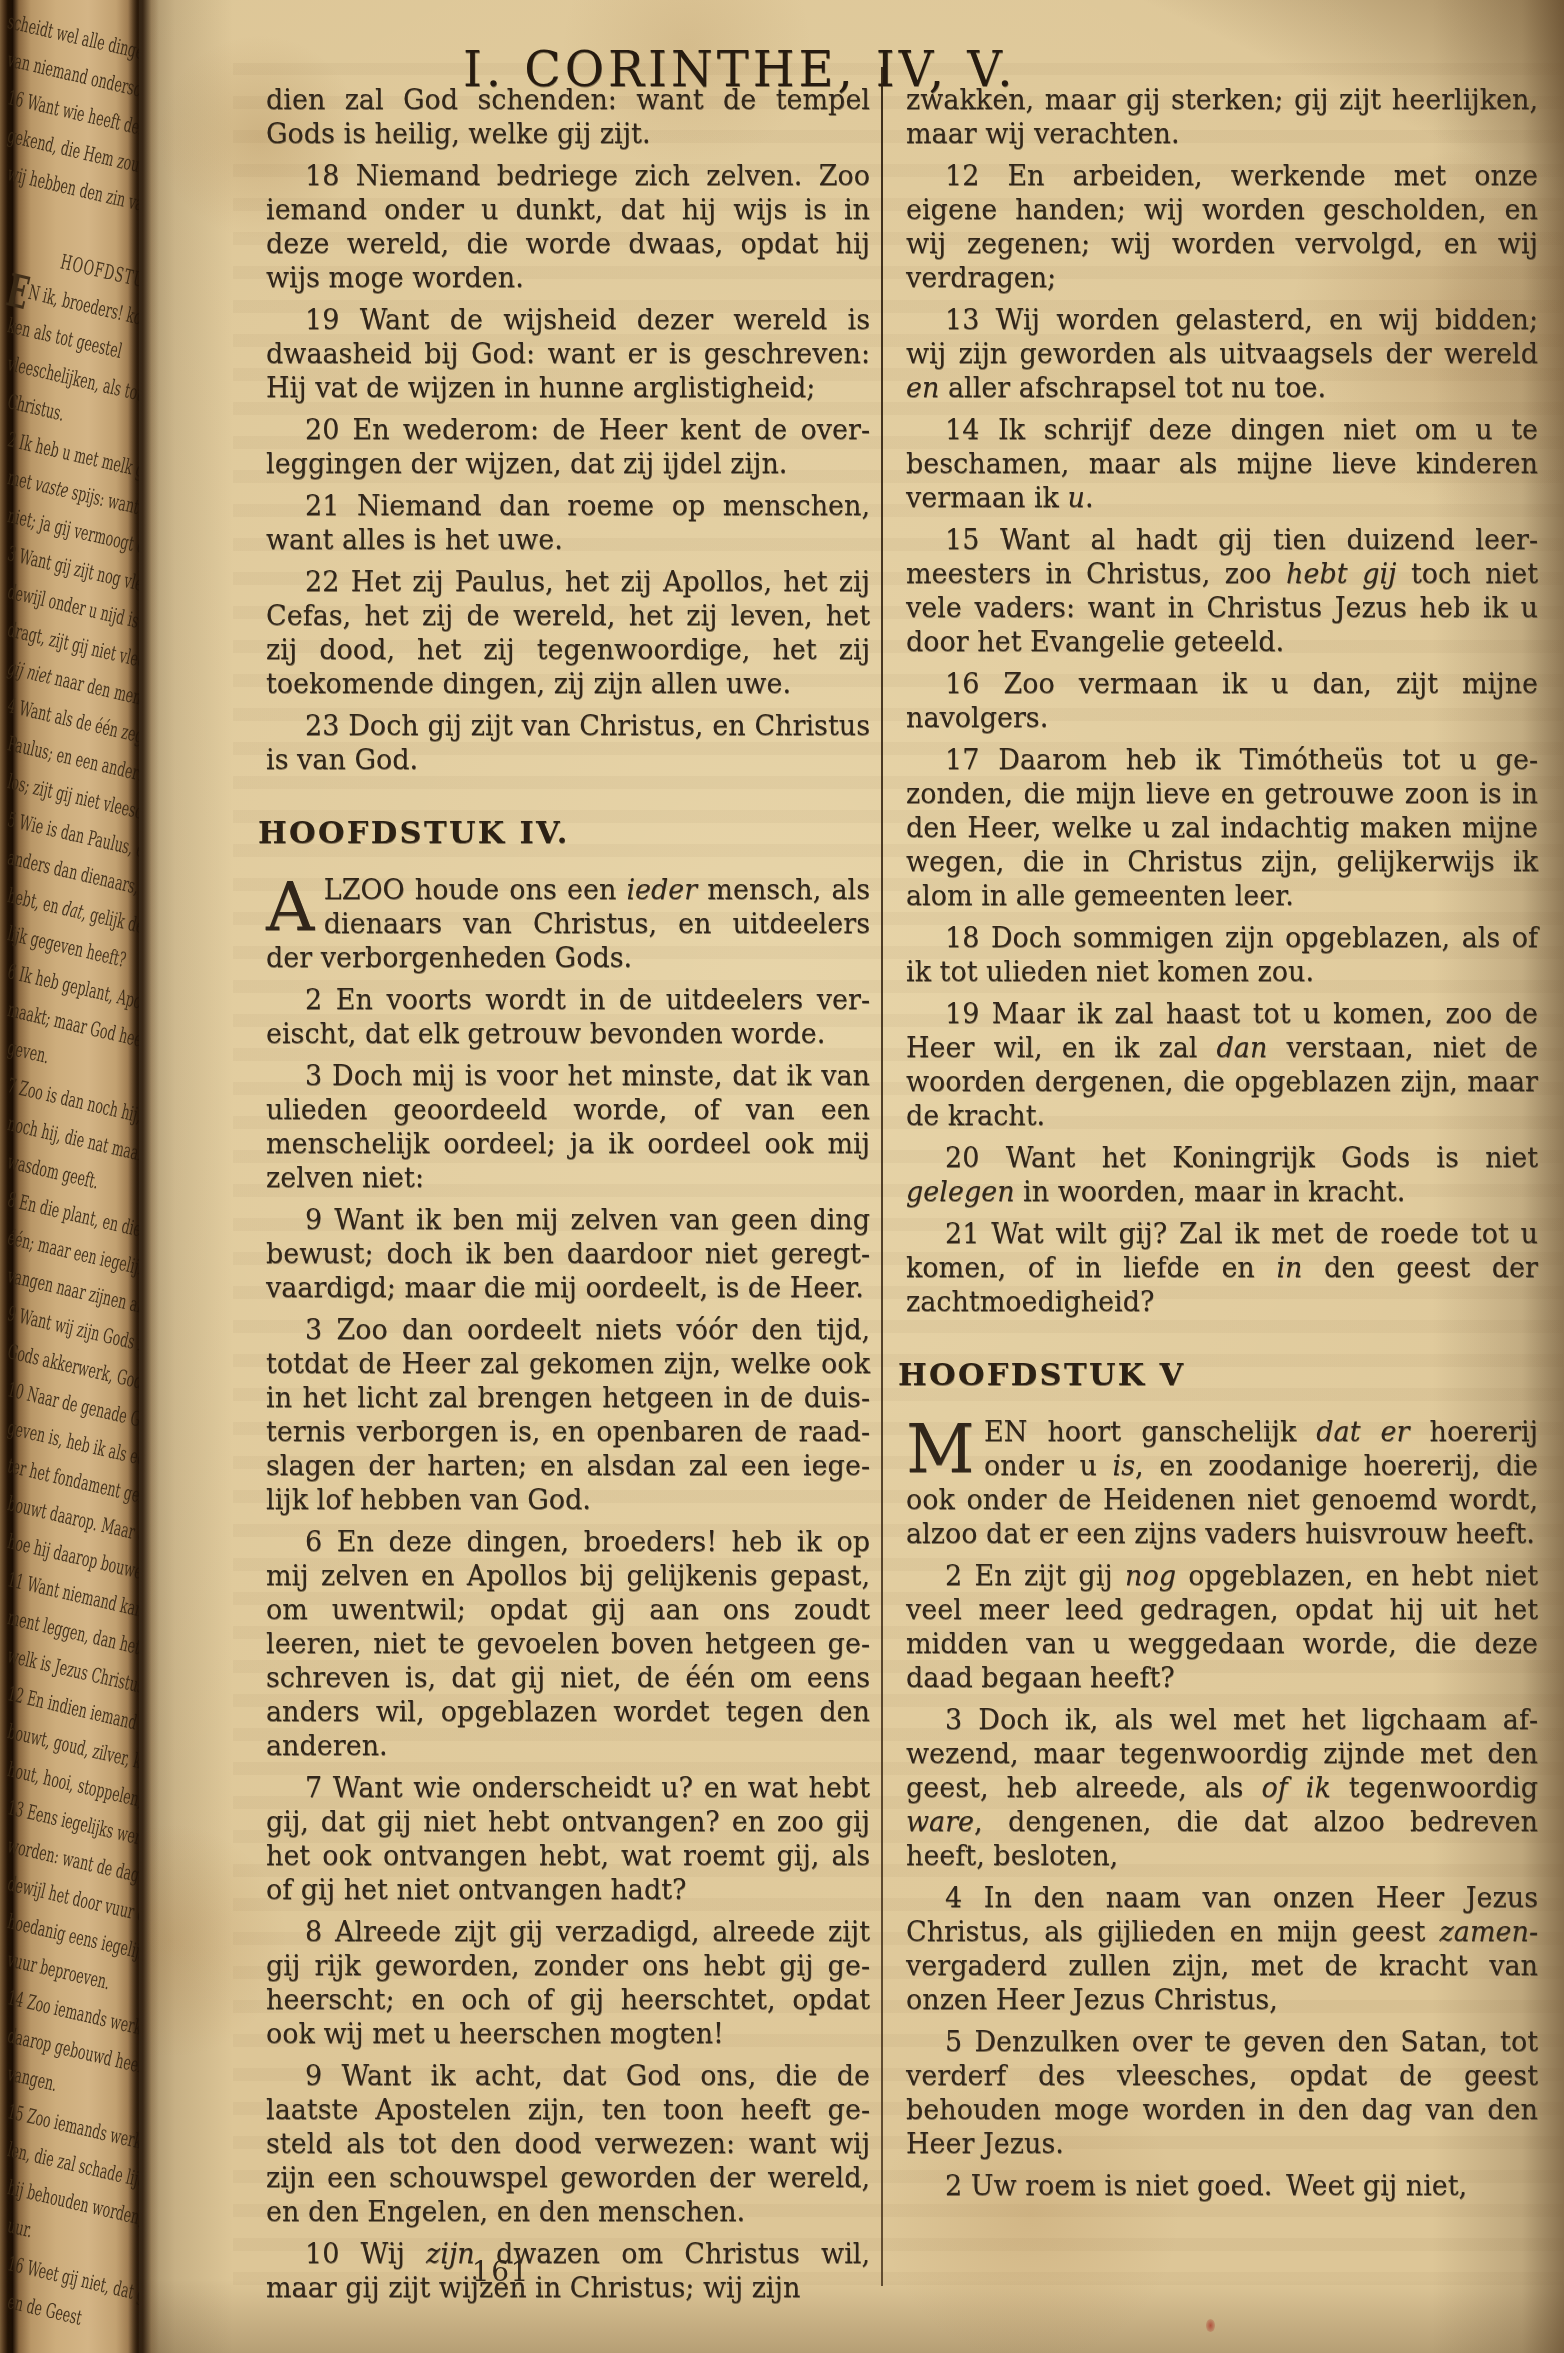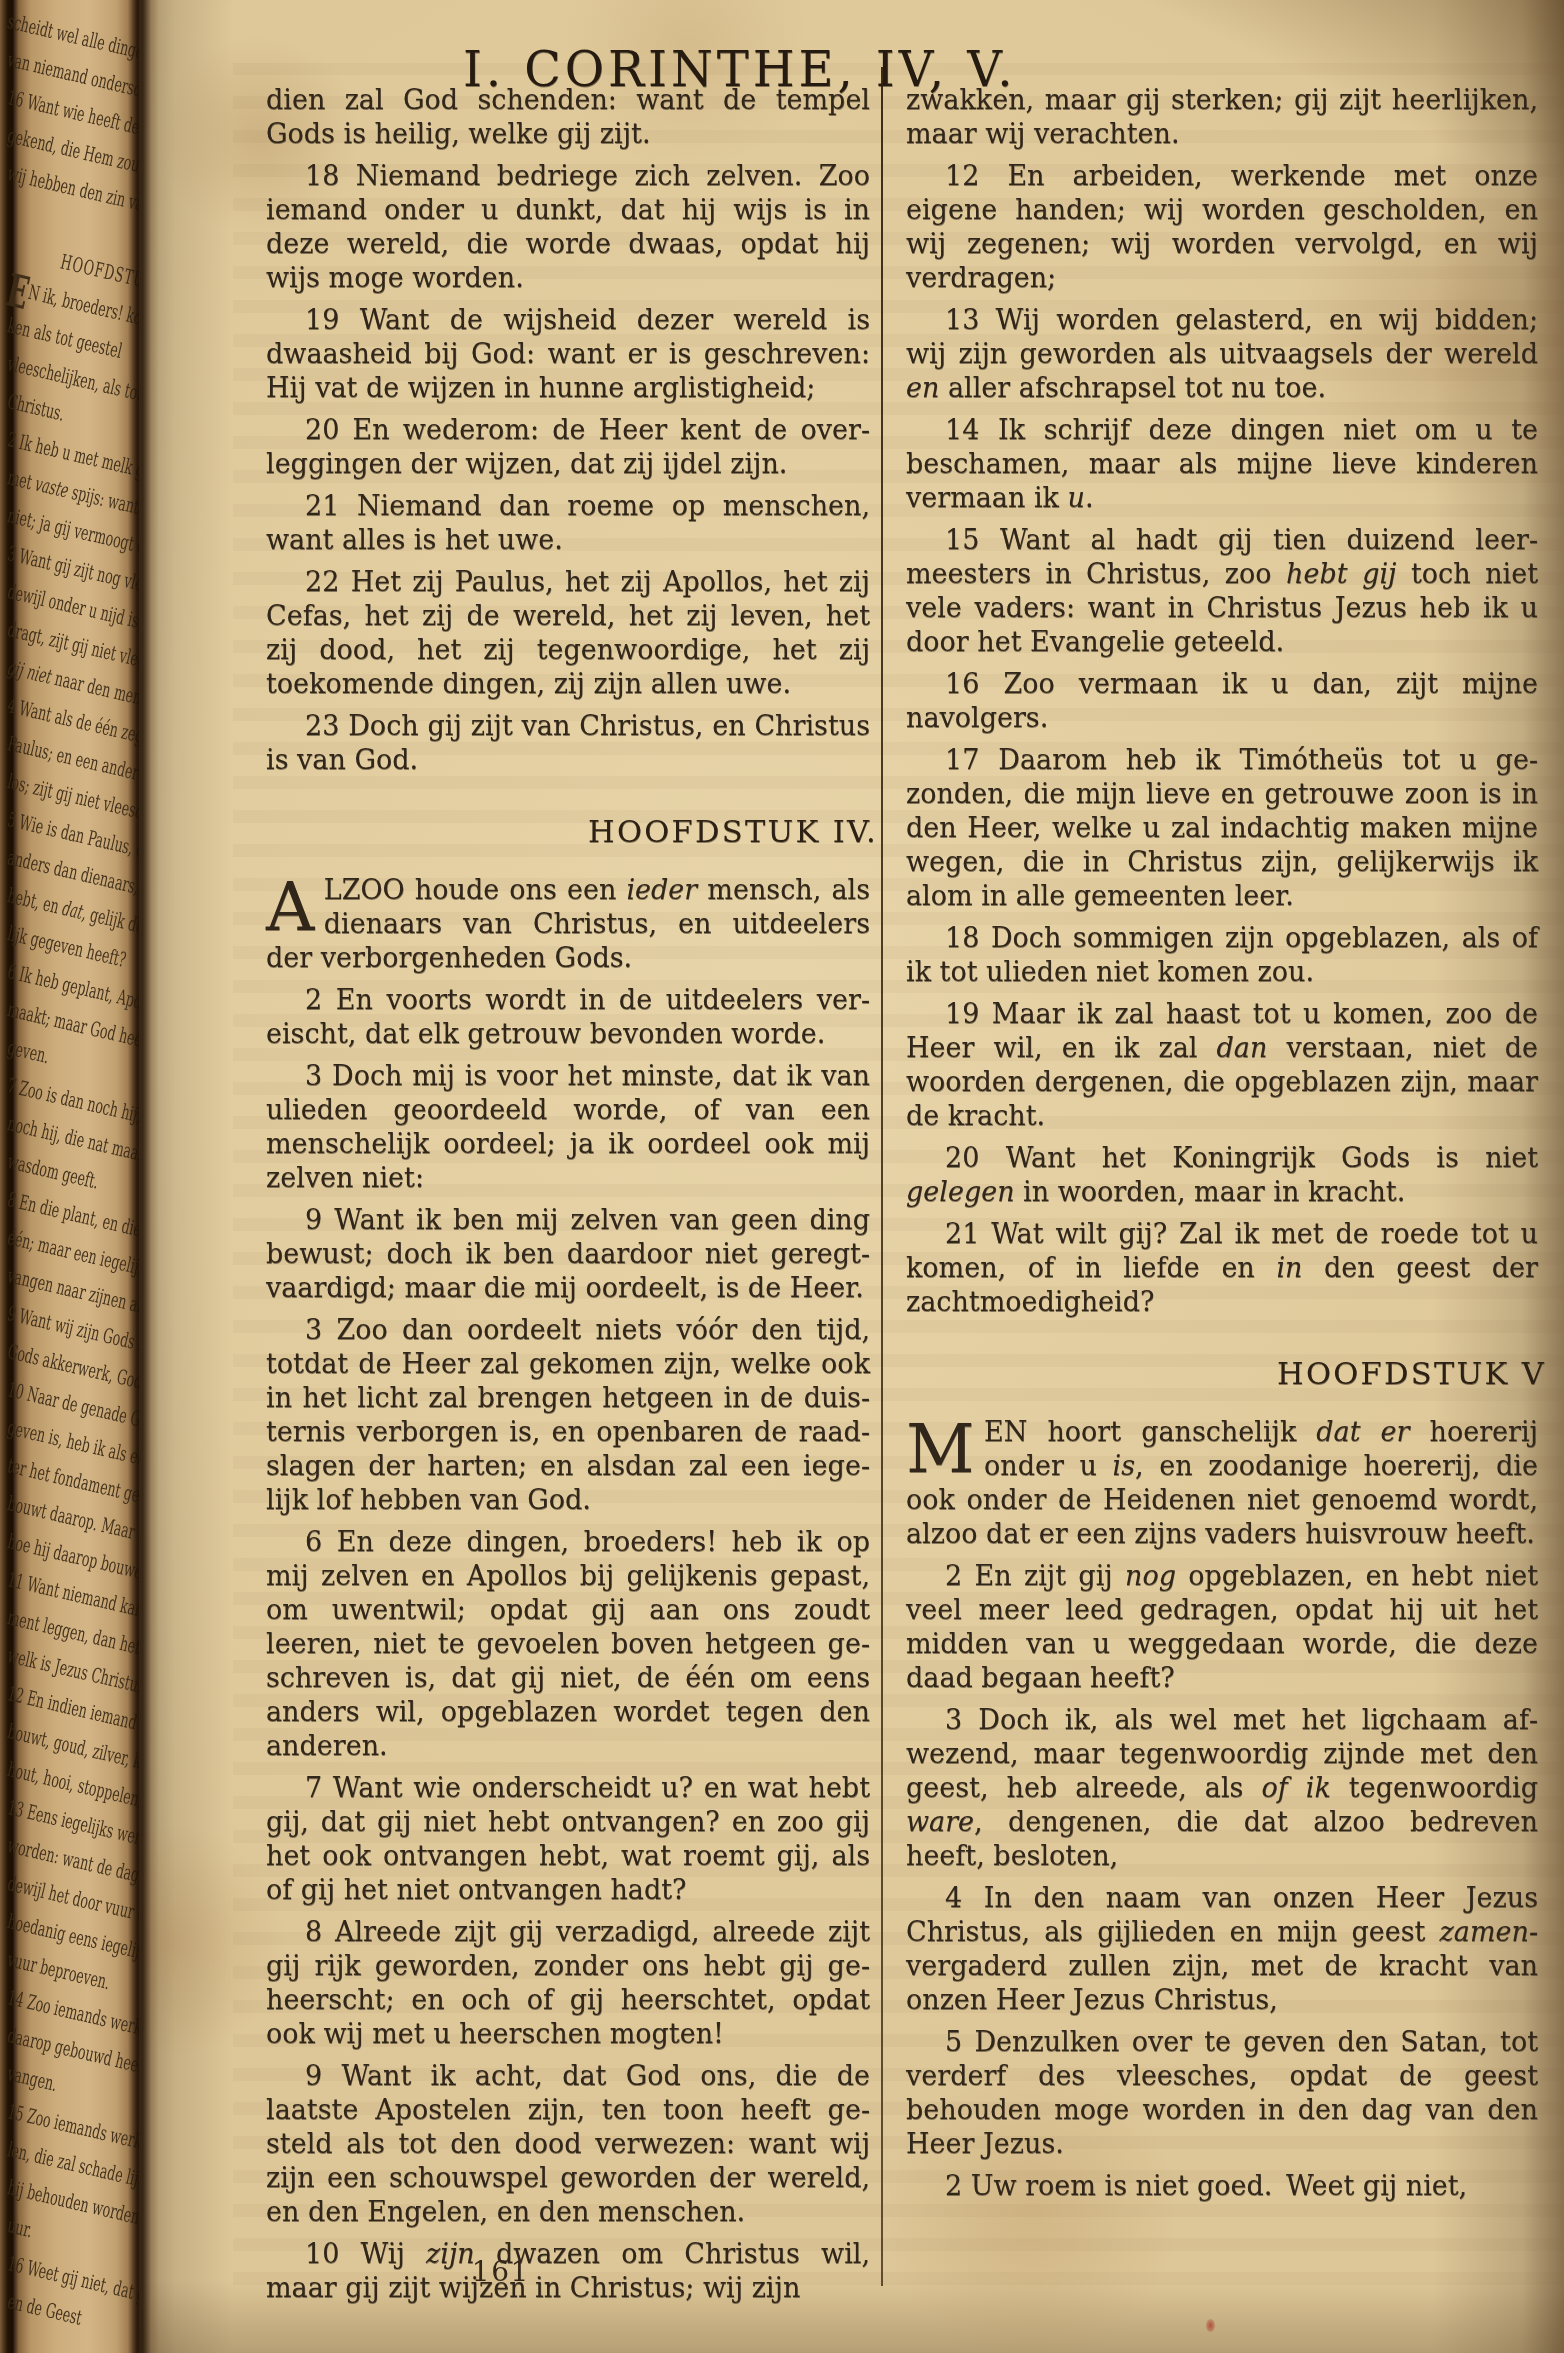--- a/index.html
+++ b/index.html
@@ -81,21 +81,21 @@
 
   .divider {
     position:absolute; left:742px; top:67px; width:2.3px; height:2219px;
     background:linear-gradient(180deg, rgba(46,31,15,0.92), rgba(66,46,24,0.8));
   }
 
   .v { margin:8px; text-indent:39px; }
   .v.cont, .v.dropp { text-indent:0; }
   .v i { }
   .chap {
-    margin:38px 0 23.5px; text-align:right; font-weight:normal;
+    margin:38px 0 23.5px; text-align:left; font-weight:bold;
     font-size:30.5px; letter-spacing:2.3px; text-indent:0; color:#2c2114;
   }
   .v.dropp { min-height:67px; }
   .dropcap { float:left; font-size:67px; line-height:56px; padding:6.3px 9.4px 0 0; }
 
   .pageno {
     position:absolute; left:266px; top:2255px; width:125px; text-align:right;
     font-size:28px; color:#32271a; letter-spacing:1.6px;
   }
 

